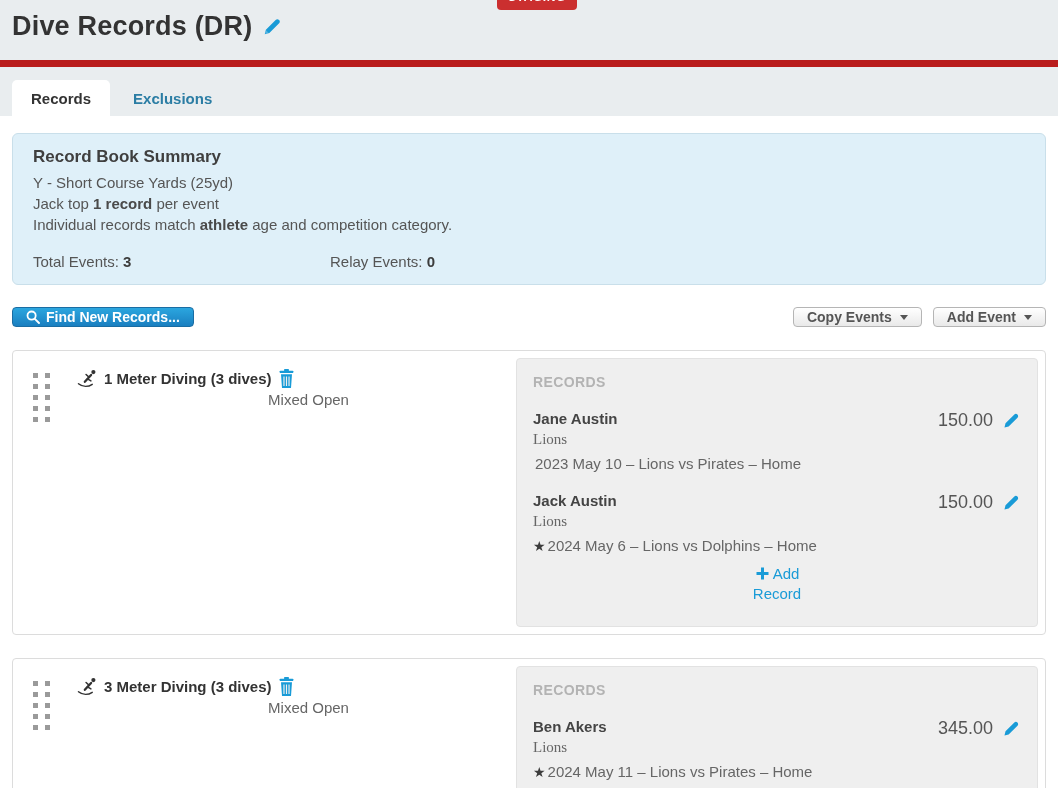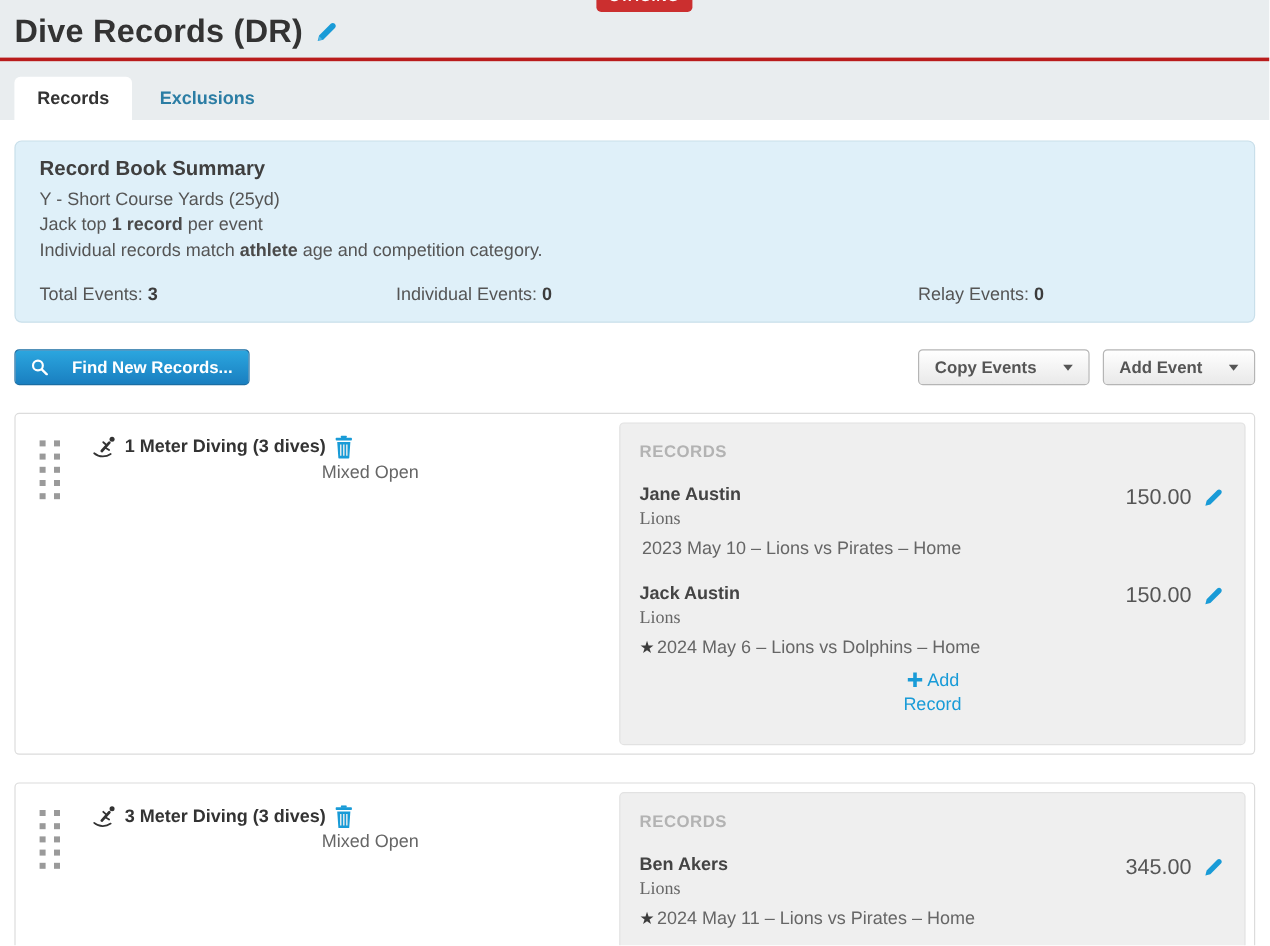--- a/index.html
+++ b/index.html
@@ -1,21 +1,21 @@
 <!DOCTYPE html>
 <html><head>
 <meta charset="utf-8">
 <style>
   * { margin:0; padding:0; box-sizing:border-box; }
   html,body { background:#fff; }
   body { font-family:"Liberation Sans", sans-serif; }
   .page { position:relative; width:1058px; height:788px; overflow:hidden; background:#fff; }
 
   
-  .topbar { position:relative; height:51px; background:#e9edef; border-bottom:3px solid #b91c1c; }
+  .topbar { position:relative; height:67px; background:#e9edef; border-bottom:7px solid #b91c1c; }
   .page-title-row { display:flex; align-items:center; gap:10px; padding:11px 0 0 12px; }
   .page-title { font-size:27px; font-weight:bold; color:#333; letter-spacing:0.2px; }
   .staging-badge { position:absolute; left:497px; top:-15px; height:25px; line-height:25px;
     padding:0 11px; background:#cb2f2f; color:#fff; font-size:12px; font-weight:bold;
     letter-spacing:0.6px; border-radius:4px; }
 
   
   .tabstrip { display:flex; align-items:flex-end; height:49px; background:#e9edef; padding-left:12px; }
   .tab { font-size:15px; font-weight:bold; padding:10px 19px 9px; cursor:pointer; }
   .tab.active { background:#fff; color:#333; border-radius:5px 5px 0 0; }
@@ -26,21 +26,21 @@
     padding:13px 20px 14px; }
   .summary-title { font-size:17px; font-weight:bold; color:#3f3f3f; margin-bottom:5px; }
   .summary-line { font-size:15px; color:#555; line-height:21px; }
   .summary-line b { color:#4a4a4a; }
   .summary-stats { display:grid; grid-template-columns:297px 435px 1fr; margin-top:18px;
     font-size:15px; color:#555; }
   .stat b { color:#3c3c3c; }
 
   
   .toolbar { display:flex; margin:22px 12px 0; align-items:center; }
-  .btn { display:inline-flex; align-items:center; gap:20px; height:30px; padding:0 13px;
+  .btn { display:inline-flex; align-items:center; gap:6px; height:20px; padding:0 13px;
     border-radius:4px; font-size:14px; font-weight:bold; cursor:pointer; }
   .btn-primary { background:linear-gradient(#2ba6df, #1a7fc0); border:1px solid #1a6da3; color:#fff; }
   .btn-group { margin-left:auto; display:flex; gap:11px; }
   .btn-default { background:linear-gradient(#ffffff, #e9e9e9); border:1px solid #b5b5b5; color:#555; }
   .caret { width:0; height:0; border-left:4px solid transparent; border-right:4px solid transparent;
     border-top:5px solid #555; margin-left:2px; }
 
   
   .event-card { display:flex; margin:23px 12px 0; border:1px solid #dcdcdc; border-radius:4px;
     background:#fff; padding:7px; }
@@ -95,21 +95,20 @@
     <div class="tab inactive">Exclusions</div>
   </div>
 
   <div class="summary">
     <div class="summary-title">Record Book Summary</div>
     <div class="summary-line">Y - Short Course Yards (25yd)</div>
     <div class="summary-line"><span>Jack top </span><b>1 record</b><span> per event</span></div>
     <div class="summary-line"><span>Individual records match </span><b>athlete</b><span> age and competition category.</span></div>
     <div class="summary-stats">
       <div class="stat"><span>Total Events: </span><b>3</b></div>
-      <div class="stat"><span>Individual Events: </span><b>0</b></div>
       <div class="stat"><span>Relay Events: </span><b>0</b></div>
     </div>
   </div>
 
   <div class="toolbar">
     <button class="btn btn-primary">
       <span style="display:inline-flex;">
         <svg width="14" height="14" viewBox="0 0 14 14">
           <circle cx="5.6" cy="5.6" r="4.1" fill="none" stroke="#fff" stroke-width="1.8"></circle>
           <line x1="8.8" y1="8.8" x2="13" y2="13" stroke="#fff" stroke-width="1.9" stroke-linecap="round"></line>

